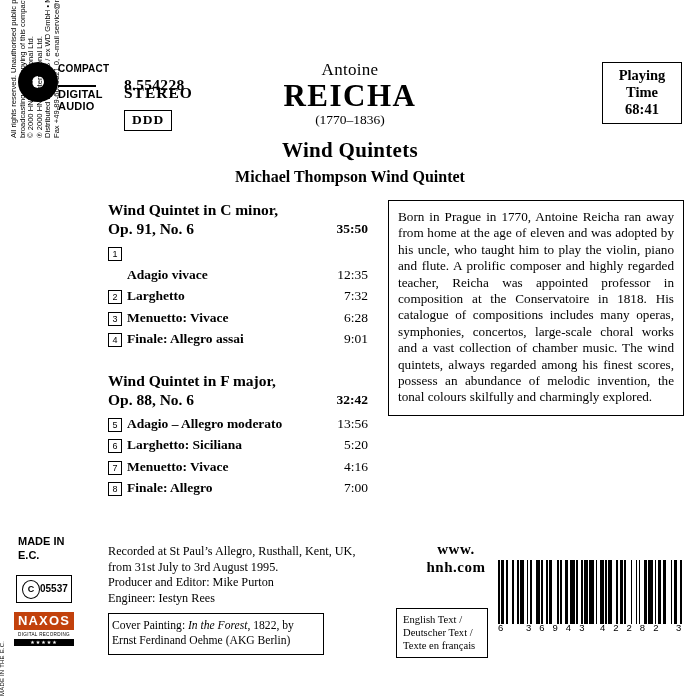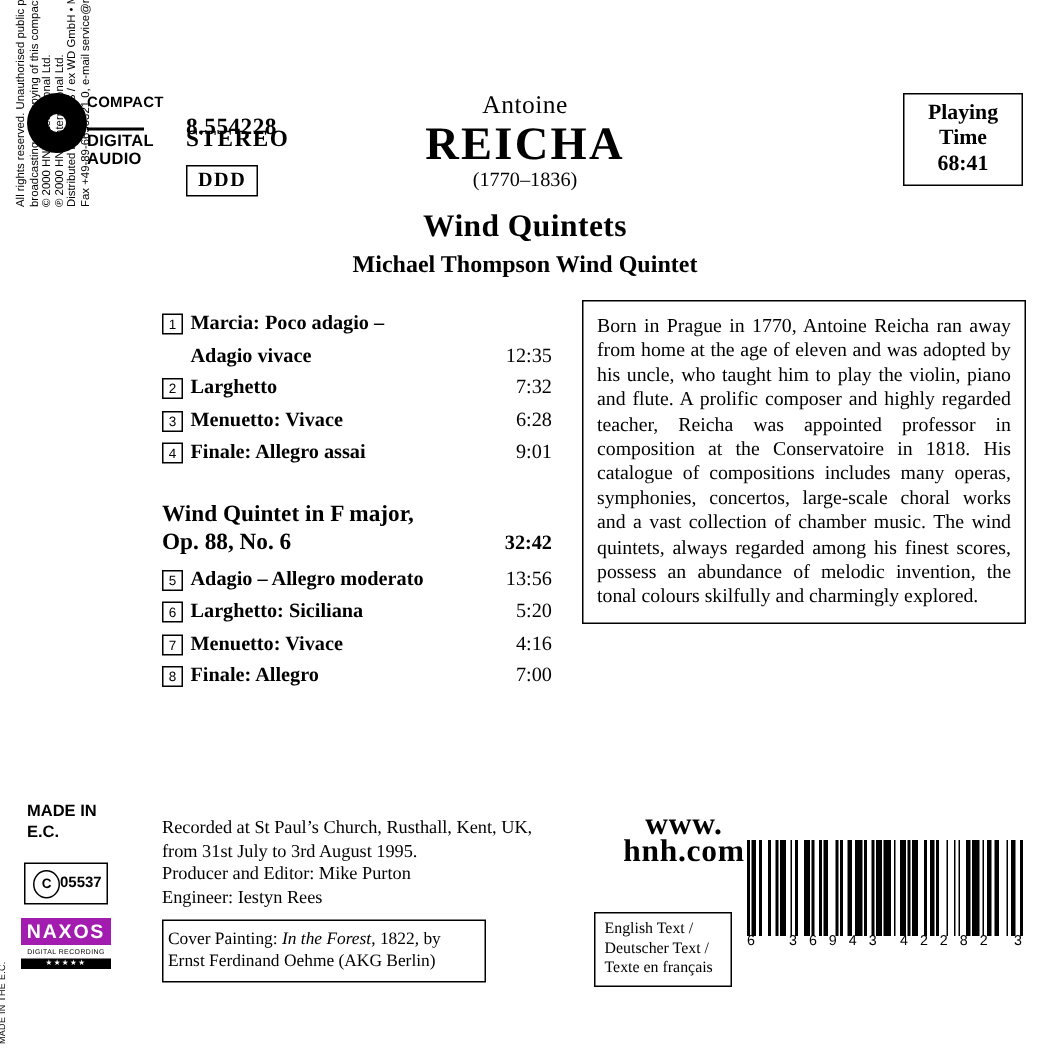--- a/index.html
+++ b/index.html
@@ -46,30 +46,30 @@
 
   
   .notes{position:absolute;left:388px;top:200px;width:296px;border:1.4px solid #000;padding:8px 9px 9px 9px;box-sizing:border-box;font-size:13.2px;line-height:16.4px;text-align:justify;}
 
   
   .madein{position:absolute;left:18px;top:534px;font-family:"Liberation Sans",sans-serif;font-size:11px;font-weight:bold;line-height:14px;}
   .ic-box{position:absolute;left:16px;top:575px;width:54px;height:26px;border:1.4px solid #000;}
   .ic-box .ic{position:absolute;left:5px;top:4px;width:16px;height:17px;border:1.4px solid #000;border-radius:50%;font-family:"Liberation Sans",sans-serif;font-size:9px;line-height:17px;text-align:center;font-weight:bold;}
   .ic-box .num{position:absolute;left:23px;top:7px;font-family:"Liberation Sans",sans-serif;font-size:10px;font-weight:bold;}
   .naxos{position:absolute;left:14px;top:612px;width:60px;height:34px;}
-  .naxos .band{position:absolute;left:0;top:0;width:60px;height:18px;background:#a21caf;color:#fff;font-family:"Liberation Sans",sans-serif;font-size:13px;font-weight:bold;text-align:center;line-height:18px;letter-spacing:1.2px;}
+  .naxos .band{position:absolute;left:0;top:0;width:60px;height:18px;background:#c2410c;color:#fff;font-family:"Liberation Sans",sans-serif;font-size:13px;font-weight:bold;text-align:center;line-height:18px;letter-spacing:1.2px;}
   .naxos .sub{position:absolute;left:0;top:20px;width:60px;font-family:"Liberation Sans",sans-serif;font-size:4.6px;text-align:center;letter-spacing:.3px;}
   .naxos .stars{position:absolute;left:0;top:27px;width:60px;height:7px;background:#000;color:#fff;font-size:5px;text-align:center;line-height:7px;letter-spacing:1px;}
   .vert-made{position:absolute;left:5px;top:690px;transform:rotate(-90deg);transform-origin:left bottom;font-family:"Liberation Sans",sans-serif;font-size:6px;letter-spacing:.2px;white-space:nowrap;}
 
   .rec-info{position:absolute;left:108px;top:544px;font-size:12.2px;line-height:15.5px;}
   .cover-box{position:absolute;left:108px;top:613px;width:216px;border:1.2px solid #000;padding:5px 7px 6px 3px;box-sizing:border-box;font-size:11.6px;line-height:14.5px;}
   .cover-box i{font-style:italic;}
 
-  .www{position:absolute;left:396px;top:540px;width:120px;text-align:center;font-size:21px;font-weight:bold;line-height:18px;letter-spacing:.5px;}
+  .www{position:absolute;left:396px;top:540px;width:120px;text-align:center;font-size:15px;font-weight:bold;line-height:18px;letter-spacing:.5px;}
   .lang-box{position:absolute;left:396px;top:608px;width:92px;border:1.2px solid #000;padding:4px 6px 5px 6px;box-sizing:border-box;font-size:10.6px;line-height:13px;}
 
   .barcode{position:absolute;left:498px;top:560px;width:186px;height:76px;}
   .barcode .bars{position:absolute;left:0;top:0;width:186px;height:64px;}
   .barcode .bars span{position:absolute;top:0;background:#000;height:64px;}
   .barcode .digits{position:absolute;top:62px;left:0;width:186px;font-family:"Liberation Sans",sans-serif;font-size:9.5px;}
   .barcode .digits .d{position:absolute;}
 </style>
 </head>
 <body>
@@ -105,24 +105,28 @@
     <div>All rights reserved. Unauthorised public performance,</div>
     <div>broadcasting and copying of this compact disc prohibited.</div>
     <div>© 2000 HNH International Ltd.</div>
     <div>℗ 2000 HNH International Ltd.</div>
     <div>Distributed by NAXOS / ex WD GmbH • Munich, Germany.</div>
     <div>Fax +49-89-6650321 0, e-mail service@mvd.de</div>
   </div>
 
   <div class="tracks">
 
+    <div class="work-title">
+      <span class="l1">Wind Quintet in C minor,</span>
+      <span class="l2">Op. 91, No. 6</span>
+      <span class="dur">35:50</span>
+    </div>
     <div class="tracklist">
       <div class="trow">
         <span class="tnum">1</span>
-        <span class="tname">Marcia: Poco adagio –</span>
       </div>
       <div class="trow">
         <span class="tname cont">Adagio vivace</span>
         <span class="tdur">12:35</span>
       </div>
       <div class="trow">
         <span class="tnum">2</span>
         <span class="tname">Larghetto</span>
         <span class="tdur">7:32</span>
       </div>
@@ -182,21 +186,21 @@
   </div>
 
   <div class="naxos">
     <div class="band">NAXOS</div>
     <div class="sub">DIGITAL RECORDING</div>
     <div class="stars">★★★★★</div>
   </div>
   <div class="vert-made">MADE IN THE E.C.</div>
 
   <div class="rec-info">
-    <div>Recorded at St Paul’s Church, Rusthall, Kent, UK,</div>
+    <div>Recorded at St Paul’s Allegro, Rusthall, Kent, UK,</div>
     <div>from 31st July to 3rd August 1995.</div>
     <div>Producer and Editor: Mike Purton</div>
     <div>Engineer: Iestyn Rees</div>
   </div>
 
   <div class="cover-box">
     <span>Cover Painting: </span><i>In the Forest</i><span>, 1822, by</span>
     <div>Ernst Ferdinand Oehme (AKG Berlin)</div>
   </div>
 

